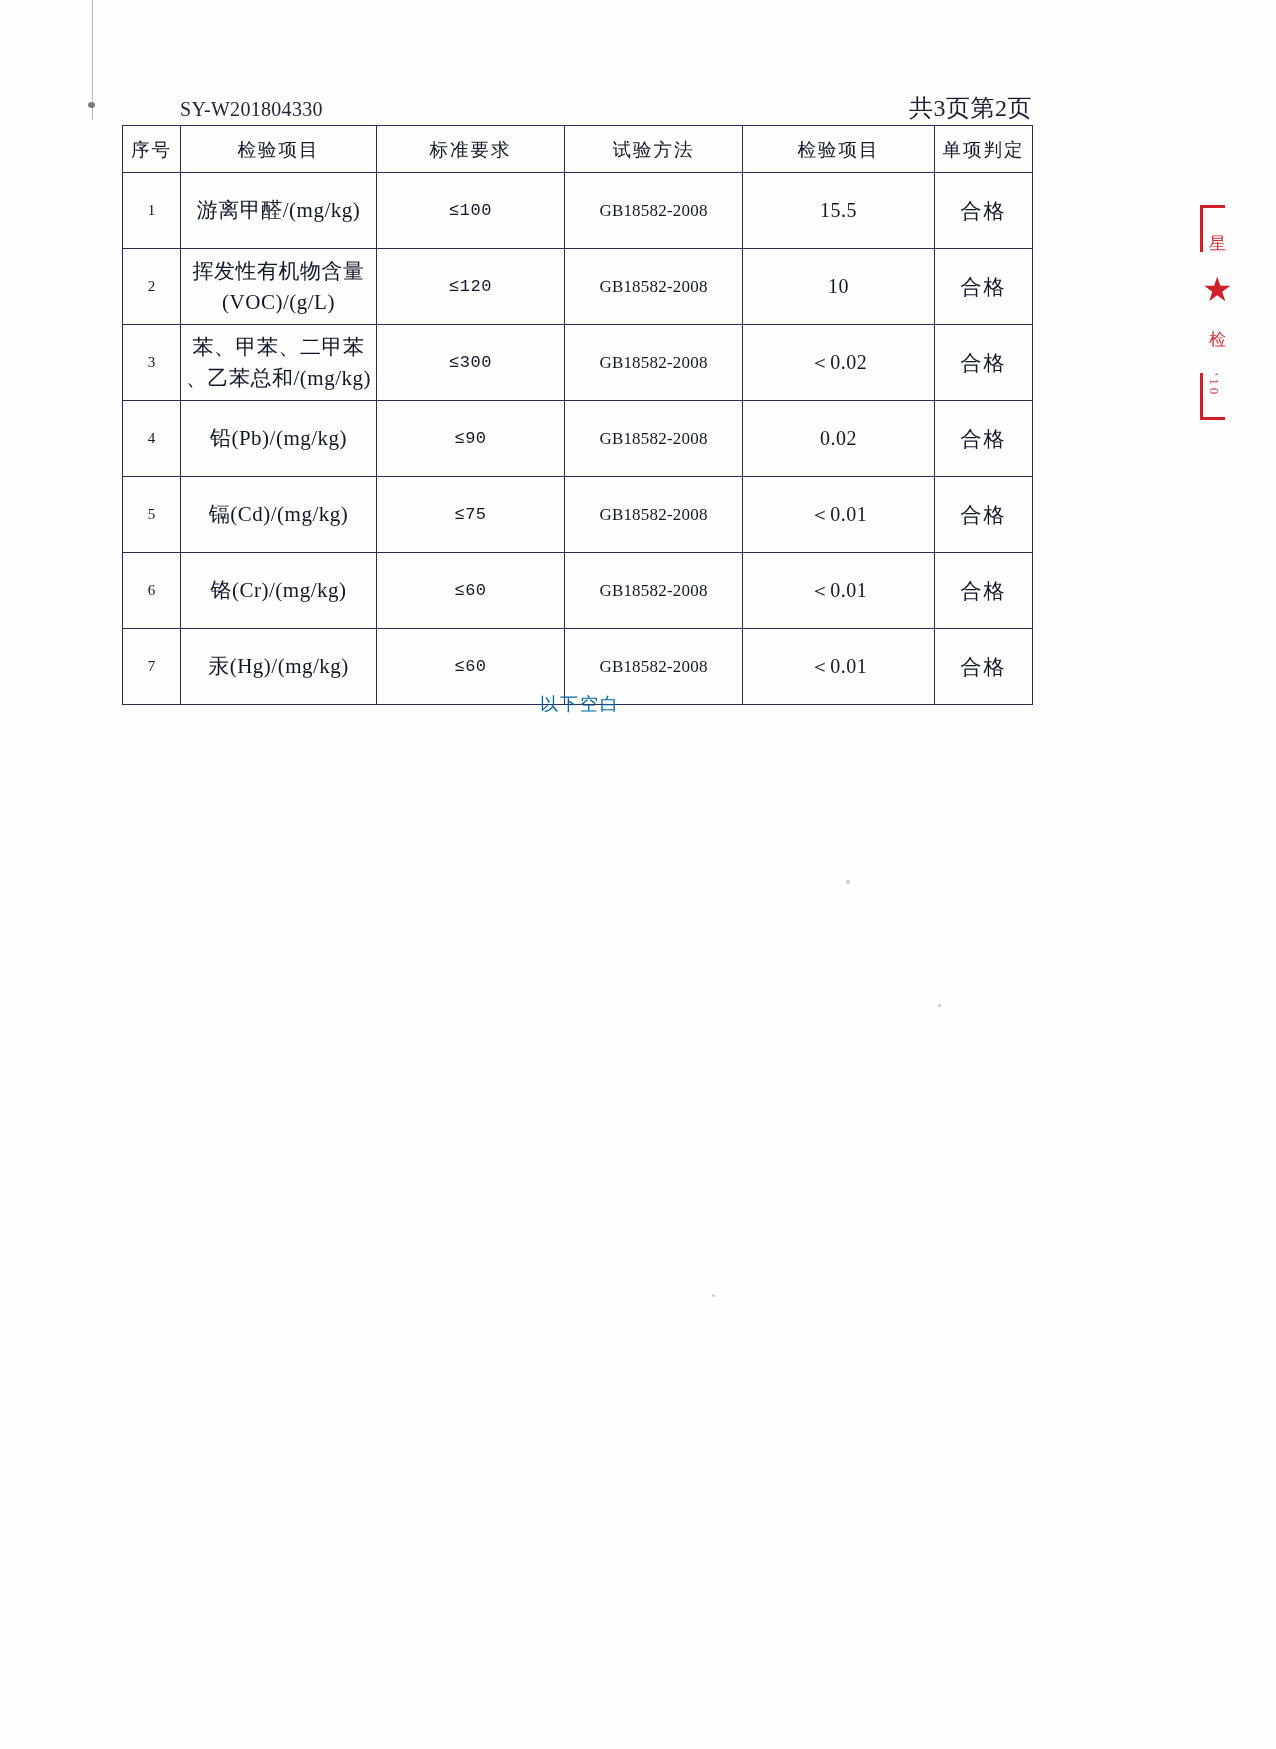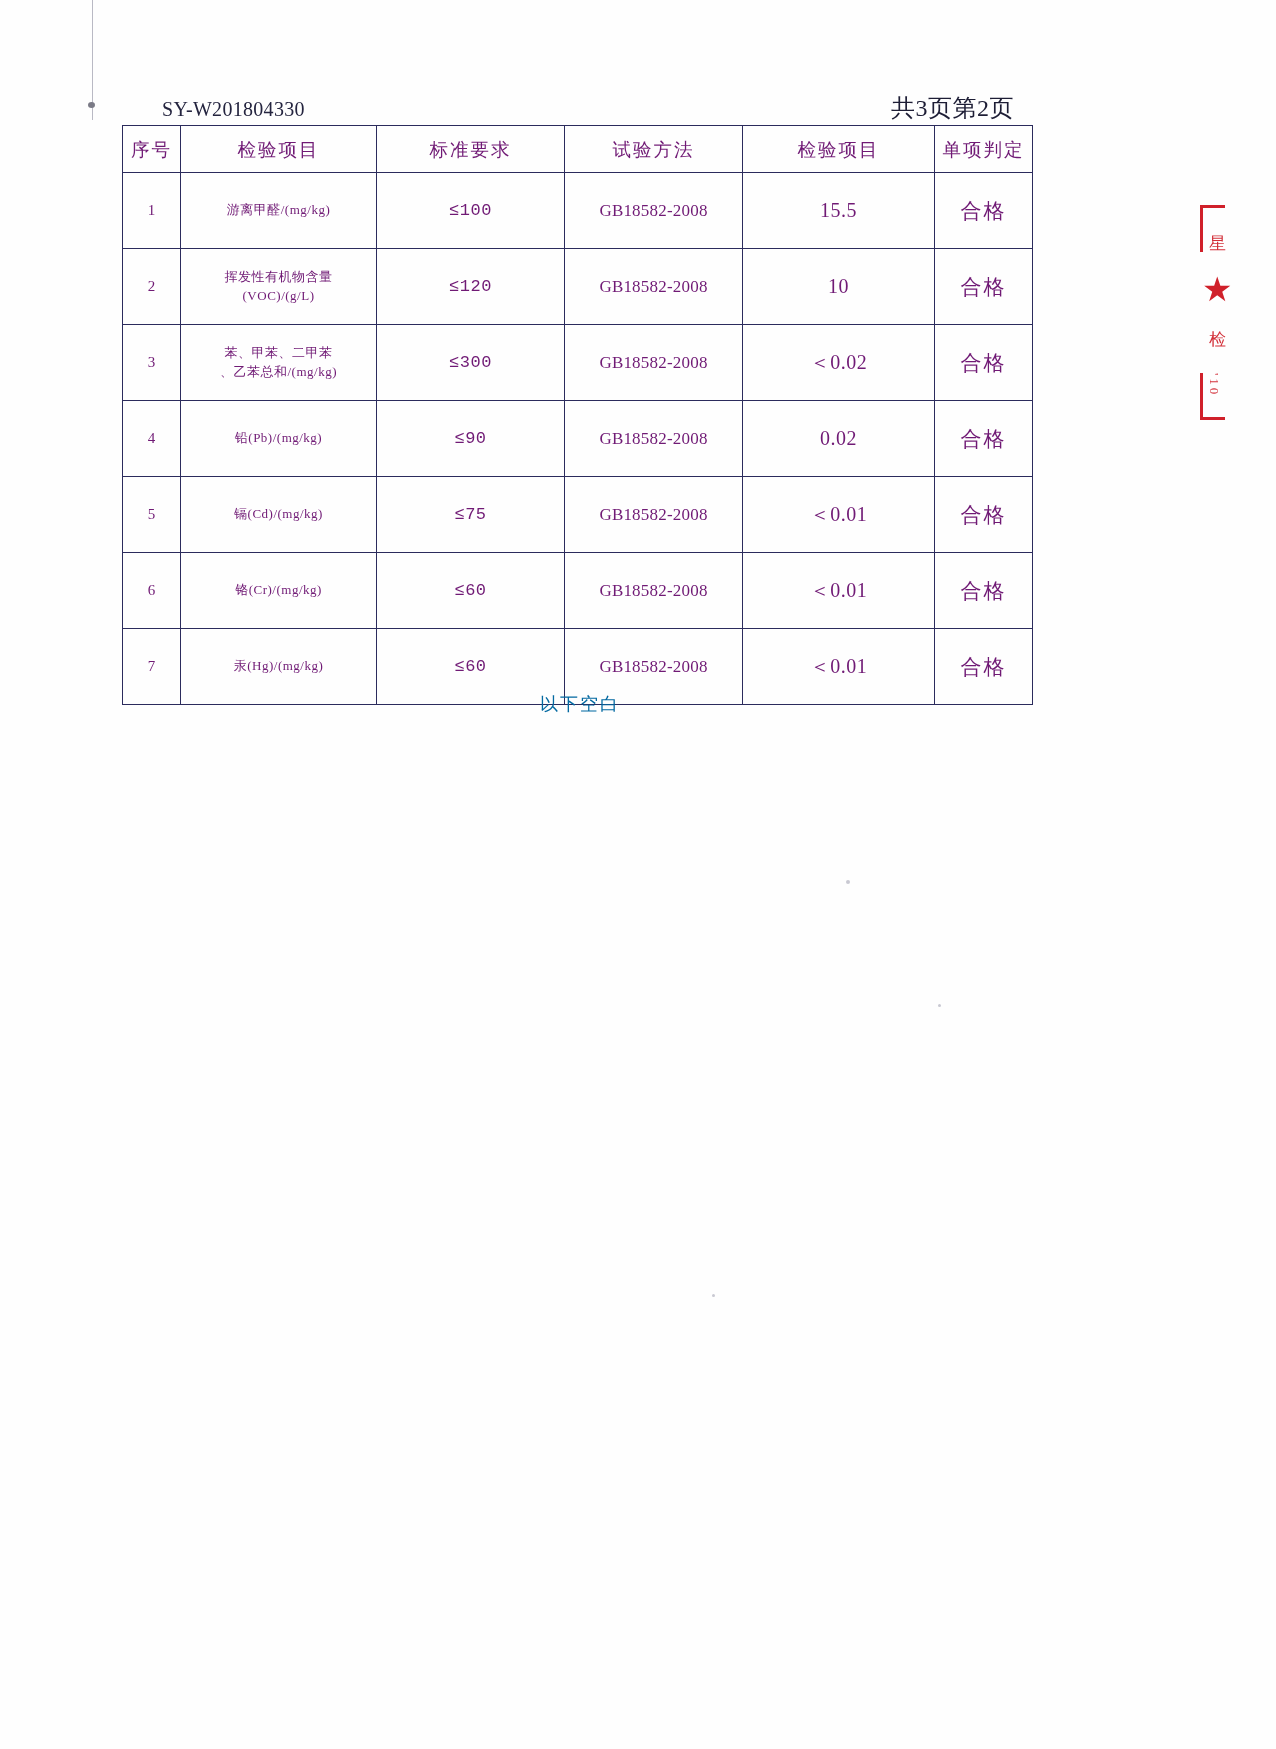--- a/index.html
+++ b/index.html
@@ -34,21 +34,21 @@
     left: 92px;
     top: 0;
     width: 1px;
     height: 120px;
     background: #b9b9c4;
   }
 
   
   .header-row {
     position: absolute;
-    left: 104px;
+    left: 122px;
     top: 92px;
     width: 910px;
     display: flex;
     justify-content: space-between;
     align-items: baseline;
     gap: 38px;
   }
   .report-code {
     font-size: 20px;
     letter-spacing: 0.3px;
@@ -70,21 +70,21 @@
   }
   table.result-table {
     border-collapse: collapse;
     width: 910px;
     table-layout: fixed;
   }
   table.result-table td, table.result-table th {
     border: 1.5px solid #2b2b5c;
     text-align: center;
     vertical-align: middle;
-    color: #701a75;
+    color: #0f172a;
     font-weight: normal;
   }
   thead th {
     height: 44px;
     font-size: 18.5px;
     letter-spacing: 2px;
   }
   tbody td {
     height: 73px;
     font-size: 17px;
@@ -94,21 +94,21 @@
   .col-std   { width: 188px; }
   .col-method{ width: 178px; }
   .col-res   { width: 192px; }
   .col-judge { width: 98px; }
 
   td.cell-no {
     font-size: 15px;
     color: #4a4a78;
   }
   td.cell-item {
-    font-size: 13px;
+    font-size: 21px;
     letter-spacing: 0.5px;
     line-height: 1.45;
     padding: 0 0;
     margin-left: 20px;
   }
   td.cell-item .line { display: block; }
   td.cell-std { font-size: 17px; letter-spacing: 0.5px; font-family: Liberation Mono, monospace; }
   td.cell-method { font-size: 17px; letter-spacing: 0.2px; margin-top: 32px; }
   td.cell-result { font-size: 20px; letter-spacing: 0.5px; }
   td.cell-judge { font-size: 21px; letter-spacing: 2px; }

